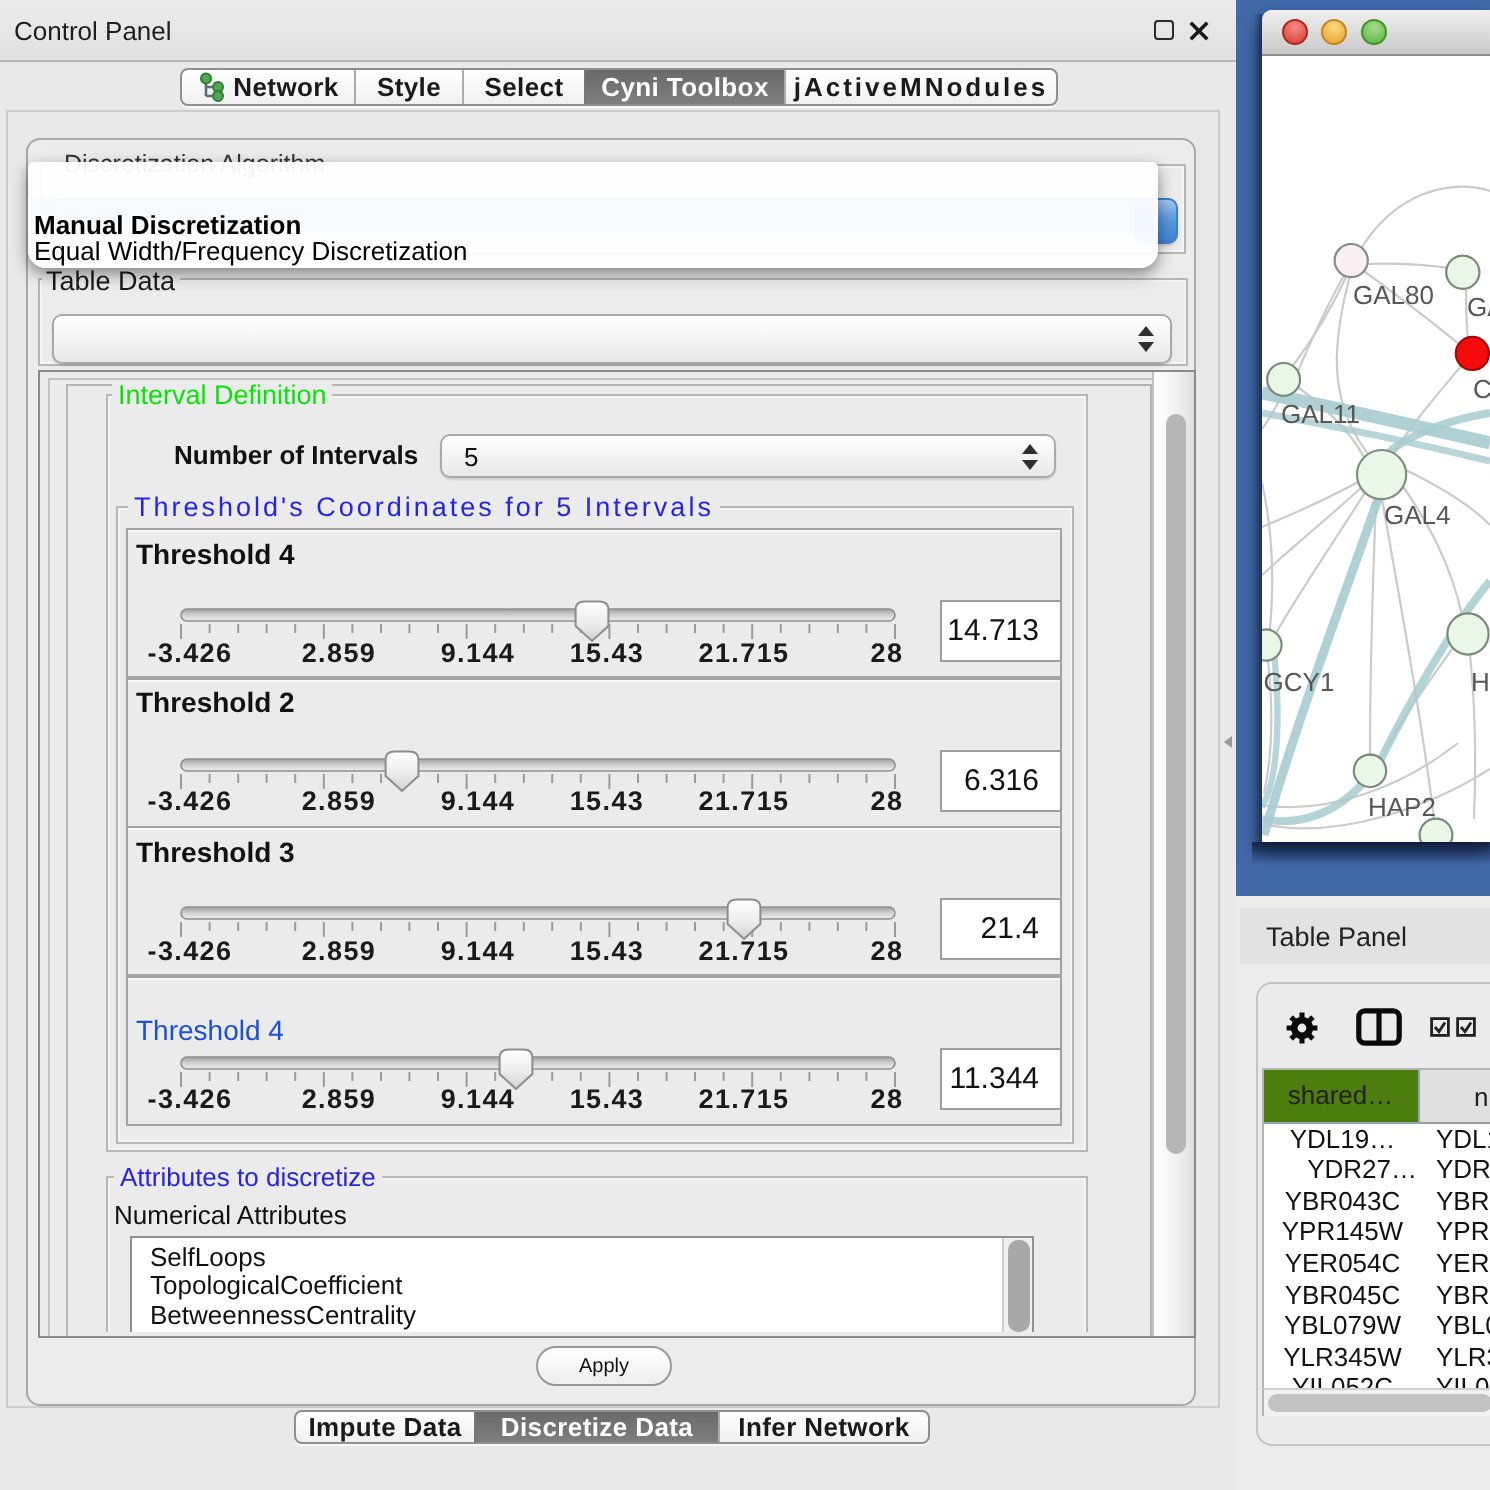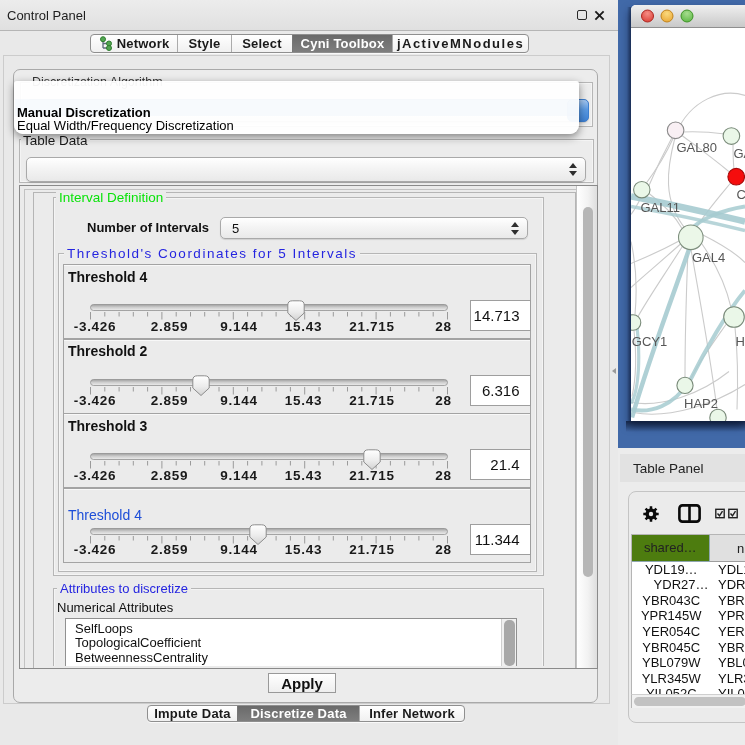--- a/index.html
+++ b/index.html
@@ -278,21 +278,21 @@
 <div class="abs" style="left:20px;top:560px;width:575px;height:106px;overflow:hidden">
 <div class="fs" style="left:33px;top:28px;width:489px;height:120px"></div>
 <div class="leg" style="left:37px;top:21px;color:#2525e0;background:#ebebeb;font-size:13px">Attributes to discretize</div>
 <div class="abs" style="left:37px;top:40px;font-weight:normal;font-size:13px;color:#111">Numerical Attributes</div>
 <div class="abs" style="left:45px;top:58px;width:450px;height:47px;background:#fff;border:1px solid #909090">
 <div style="padding:3px 0 0 9px;font-size:13px;color:#111;line-height:14.4px">SelfLoops<br>TopologicalCoefficient<br>BetweennessCentrality</div>
 <div class="abs" style="right:0;top:0;width:14px;height:47px;background:#f0f0f0;border-left:1px solid #cfcfcf"></div>
 <div class="abs" style="right:1.5px;top:1px;width:11px;height:46px;background:#a8a8a8;border-radius:5px"></div>
 </div>
 </div>
-<div class="abs" style="left:268px;top:673px;width:66px;height:18px;background:linear-gradient(#ffffff,#eeeeee);border:1px solid #999;border-radius:0;display:flex;align-items:center;justify-content:center;font-size:15px;font-weight:bold;color:#111">Apply</div>
+<div class="abs" style="left:268px;top:673px;width:66px;height:18px;background:linear-gradient(#ffffff,#eeeeee);border:1px solid #999;border-radius:10px;display:flex;align-items:center;justify-content:center;font-size:10px;font-weight:normal;color:#111">Apply</div>
 <div class="seg" style="left:147px;top:704.5px;height:15.5px">
 <div style="width:89px">Impute Data</div>
 <div class="sel" style="width:121px">Discretize Data</div>
 <div style="width:104px">Infer Network</div>
 </div>
 <div class="abs" style="left:612px;top:368px;width:0;height:0;border-top:3px solid transparent;border-bottom:3px solid transparent;border-right:4px solid #9a9a9a"></div>
 <div class="abs" style="left:14px;top:81px;width:565px;height:52.5px;background:rgba(255,255,255,0.95);
 border-radius:3px 3px 9px 9px;box-shadow:0 3px 8px rgba(0,0,0,0.45)">
 <div class="abs" style="left:1px;top:18px;width:563px;height:17px;background:rgba(240,246,252,0.55)"></div>
 <div class="abs" style="left:3px;top:23.5px;font-size:13px;font-weight:bold;color:#000">Manual Discretization</div>

